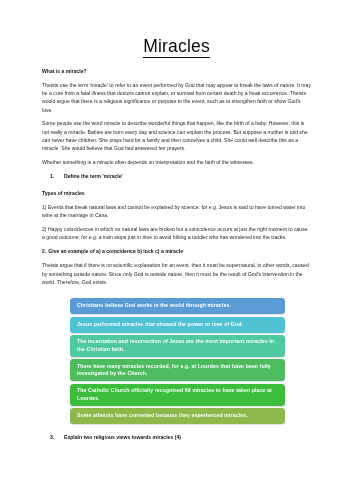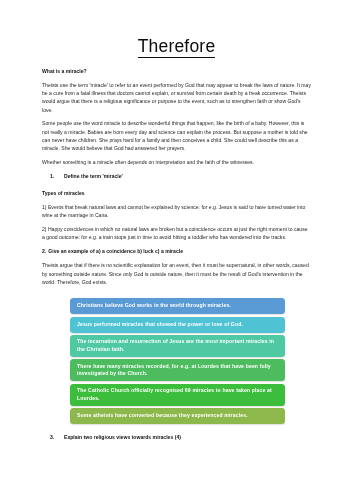--- a/index.html
+++ b/index.html
@@ -100,21 +100,21 @@
     box-shadow: 0 0.5px 1px rgba(0,0,0,0.12);
   }
 
   .spacer-after-boxes { height: 3px; }
 </style>
 </head>
 <body>
 
 <div class="page">
 
-  <h1 class="doc-title"><span>Therefore</span></h1>
+  <h1 class="doc-title"><span>Miracles</span></h1>
 
   <div class="heading">What is a miracle?</div>
 
   <p class="para">Theists use the term 'miracle' to refer to an event performed by God that may appear to break the laws of nature. It may be a cure from a fatal illness that doctors cannot explain, or survival from certain death by a freak occurrence. Theists would argue that there is a religious significance or purpose to the event, such as to strengthen faith or show God's love.</p>
 
   <p class="para">Some people use the word miracle to describe wonderful things that happen, like the birth of a baby. However, this is not really a miracle. Babies are born every day and science can explain the process. But suppose a mother is told she can never have children. She prays hard for a family and then conceives a child. She could well describe this as a miracle. She would believe that God had answered her prayers.</p>
 
   <p class="para">Whether something is a miracle often depends on interpretation and the faith of the witnesses.</p>
 
   <div class="num-item">

